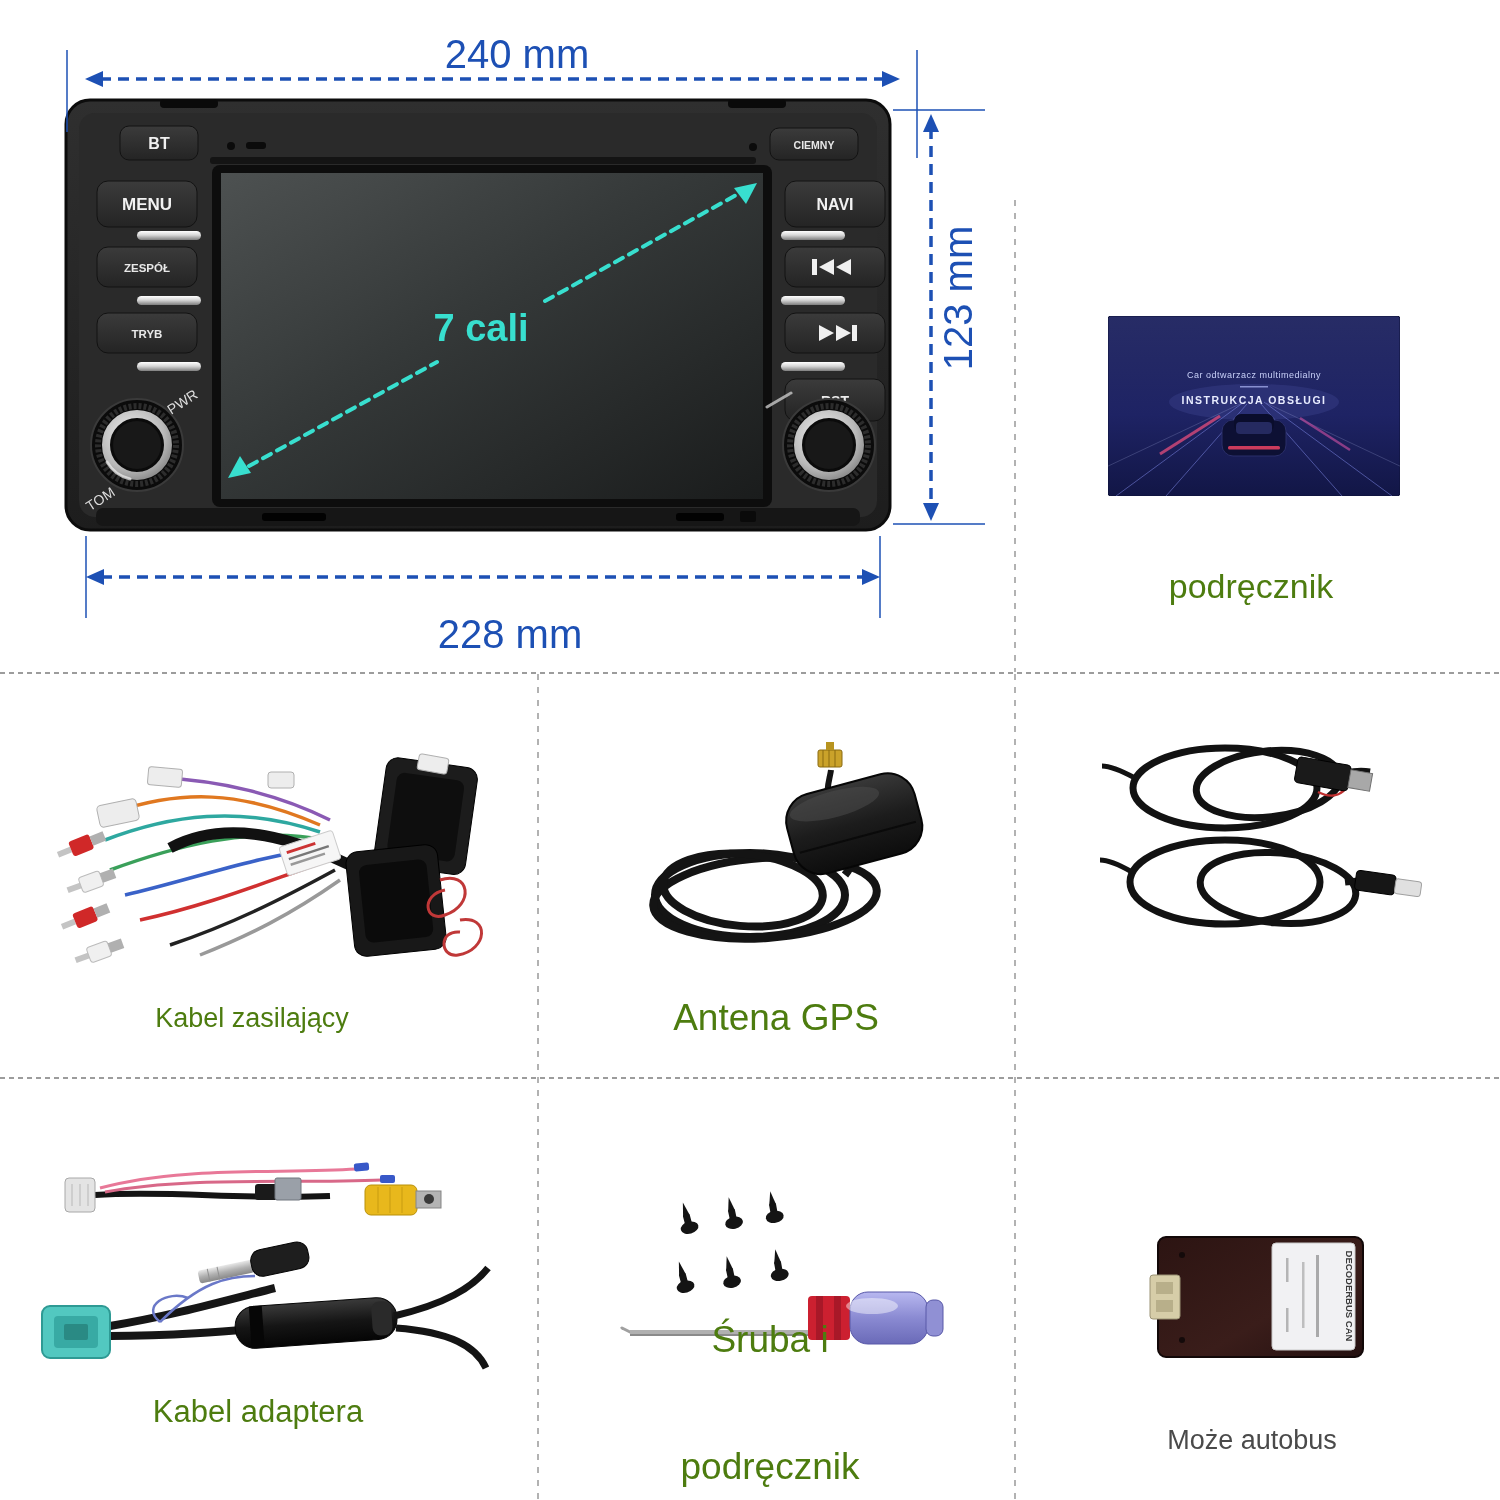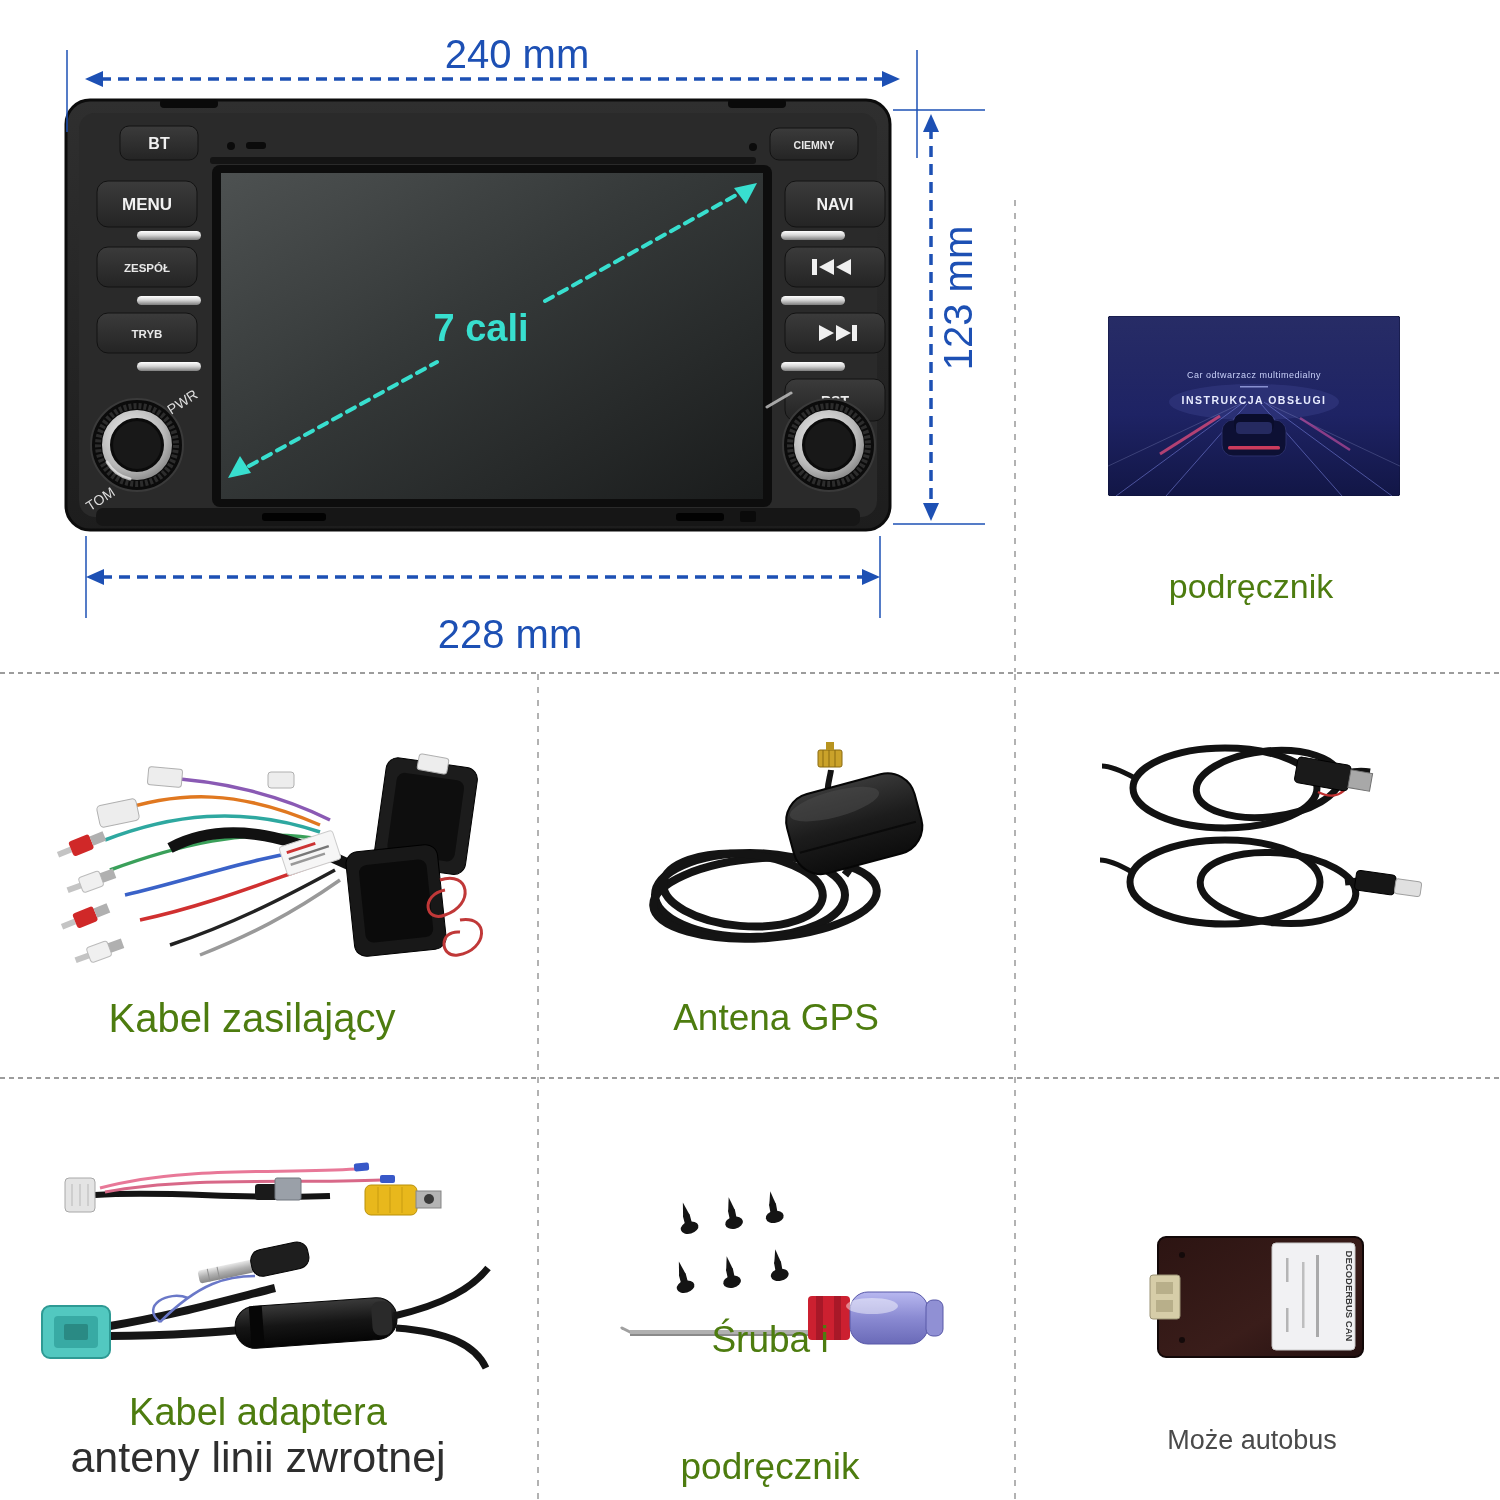--- a/index.html
+++ b/index.html
@@ -265,21 +265,21 @@
         <rect x="-14" y="5" width="14" height="6" fill="#c4c4c4"></rect>
           <rect x="0" y="0" width="22" height="16" rx="3" fill="#f0f0f0" stroke="#bbb"></rect>
           <rect x="22" y="3" width="14" height="10" fill="#b0b0b0"></rect>
       </g>
     </g>
     <g fill="none" stroke="#c03838" stroke-width="3">
       <path d="M420,160 C450,150 455,185 425,195 C405,203 400,175 425,170"></path>
       <path d="M440,200 C470,195 468,230 438,235 C420,238 418,210 440,212"></path>
     </g>
   </svg>
-  <div class="cap" style="left:252px;top:1018px;font-size:40px">Kabel zasilający</div>
+  <div class="cap" style="left:252px;top:1018px;font-size:27px">Kabel zasilający</div>
 
   <svg class="abs" style="left:560px;top:700px" width="420" height="320" viewBox="0 0 420 320">
     <defs>
       <linearGradient id="puckG" x1="0" y1="0" x2="0" y2="1">
         <stop offset="0" stop-color="#383838"></stop>
           <stop offset="0.5" stop-color="#1c1c1c"></stop>
           <stop offset="1" stop-color="#0d0d0d"></stop>
       </linearGradient>
     </defs>
     <g fill="none" stroke="#141414" stroke-width="8">
@@ -387,22 +387,21 @@
       </g>
       <g transform="rotate(-4 295 192)">
         <rect x="215" y="172" width="162" height="42" rx="20" fill="url(#ampG)" stroke="#050505"></rect>
         <rect x="230" y="172" width="13" height="42" fill="#060606"></rect>
         <rect x="352" y="176" width="20" height="34" rx="8" fill="#2a2a2a"></rect>
       </g>
       <path d="M374,186 C425,174 452,158 468,138" fill="none" stroke="#141414" stroke-width="7"></path>
       <path d="M376,198 C430,202 456,216 466,238" fill="none" stroke="#141414" stroke-width="7"></path>
     </g>
   </svg>
-  <div class="cap" style="left:258px;top:1412px;font-size:38px">Kabel adaptera</div>
-  <div class="cap" style="left:258px;top:1457px;font-size:43px;color:#2e2e2e">anteny linii zwrotnej</div>
+  <div class="cap" style="left:258px;top:1412px;font-size:31px">Kabel adaptera</div>
 
   <svg class="abs" style="left:600px;top:1150px" width="360" height="240" viewBox="0 0 360 240">
     <defs>
       <linearGradient id="handleG" x1="0" y1="0" x2="0" y2="1">
         <stop offset="0" stop-color="#b8b8f0"></stop>
           <stop offset="0.5" stop-color="#8a8ad2"></stop>
           <stop offset="1" stop-color="#6a6ab8"></stop>
       </linearGradient>
     </defs>
     <g fill="#141414">

